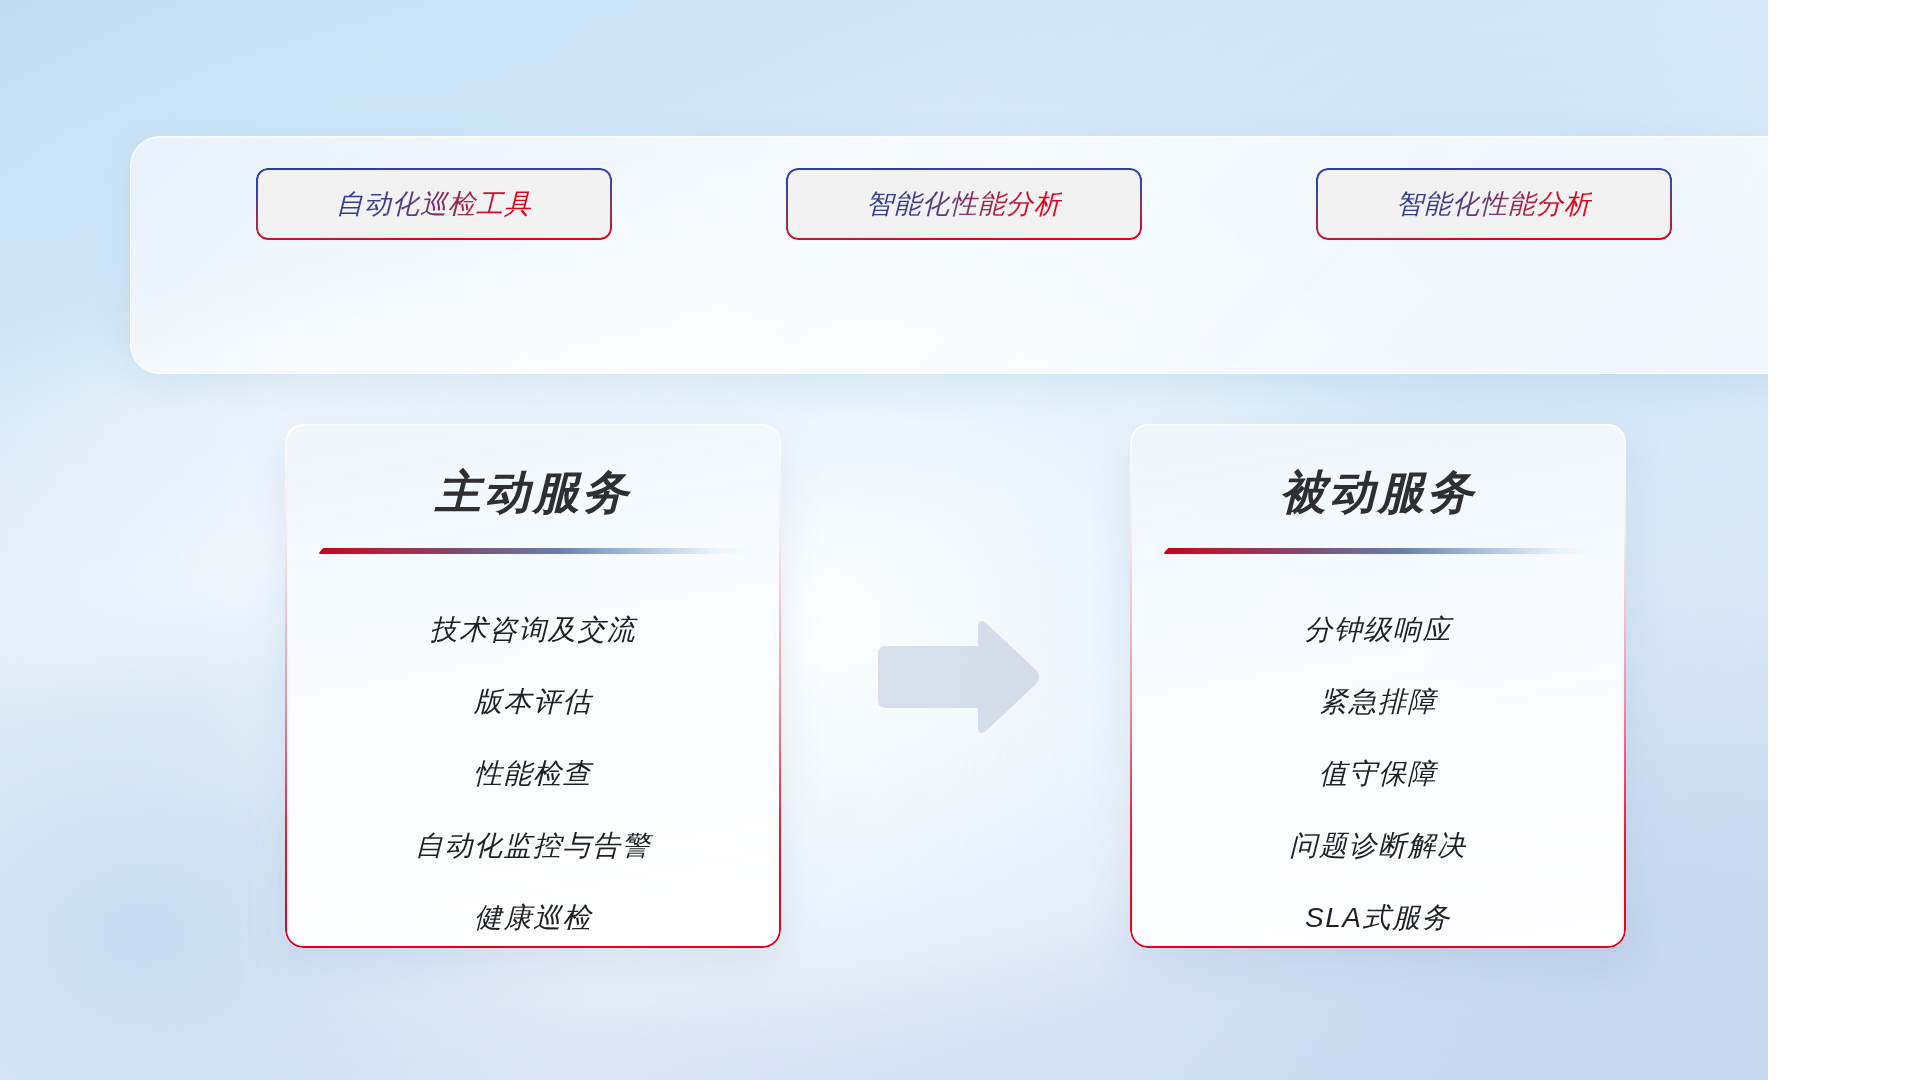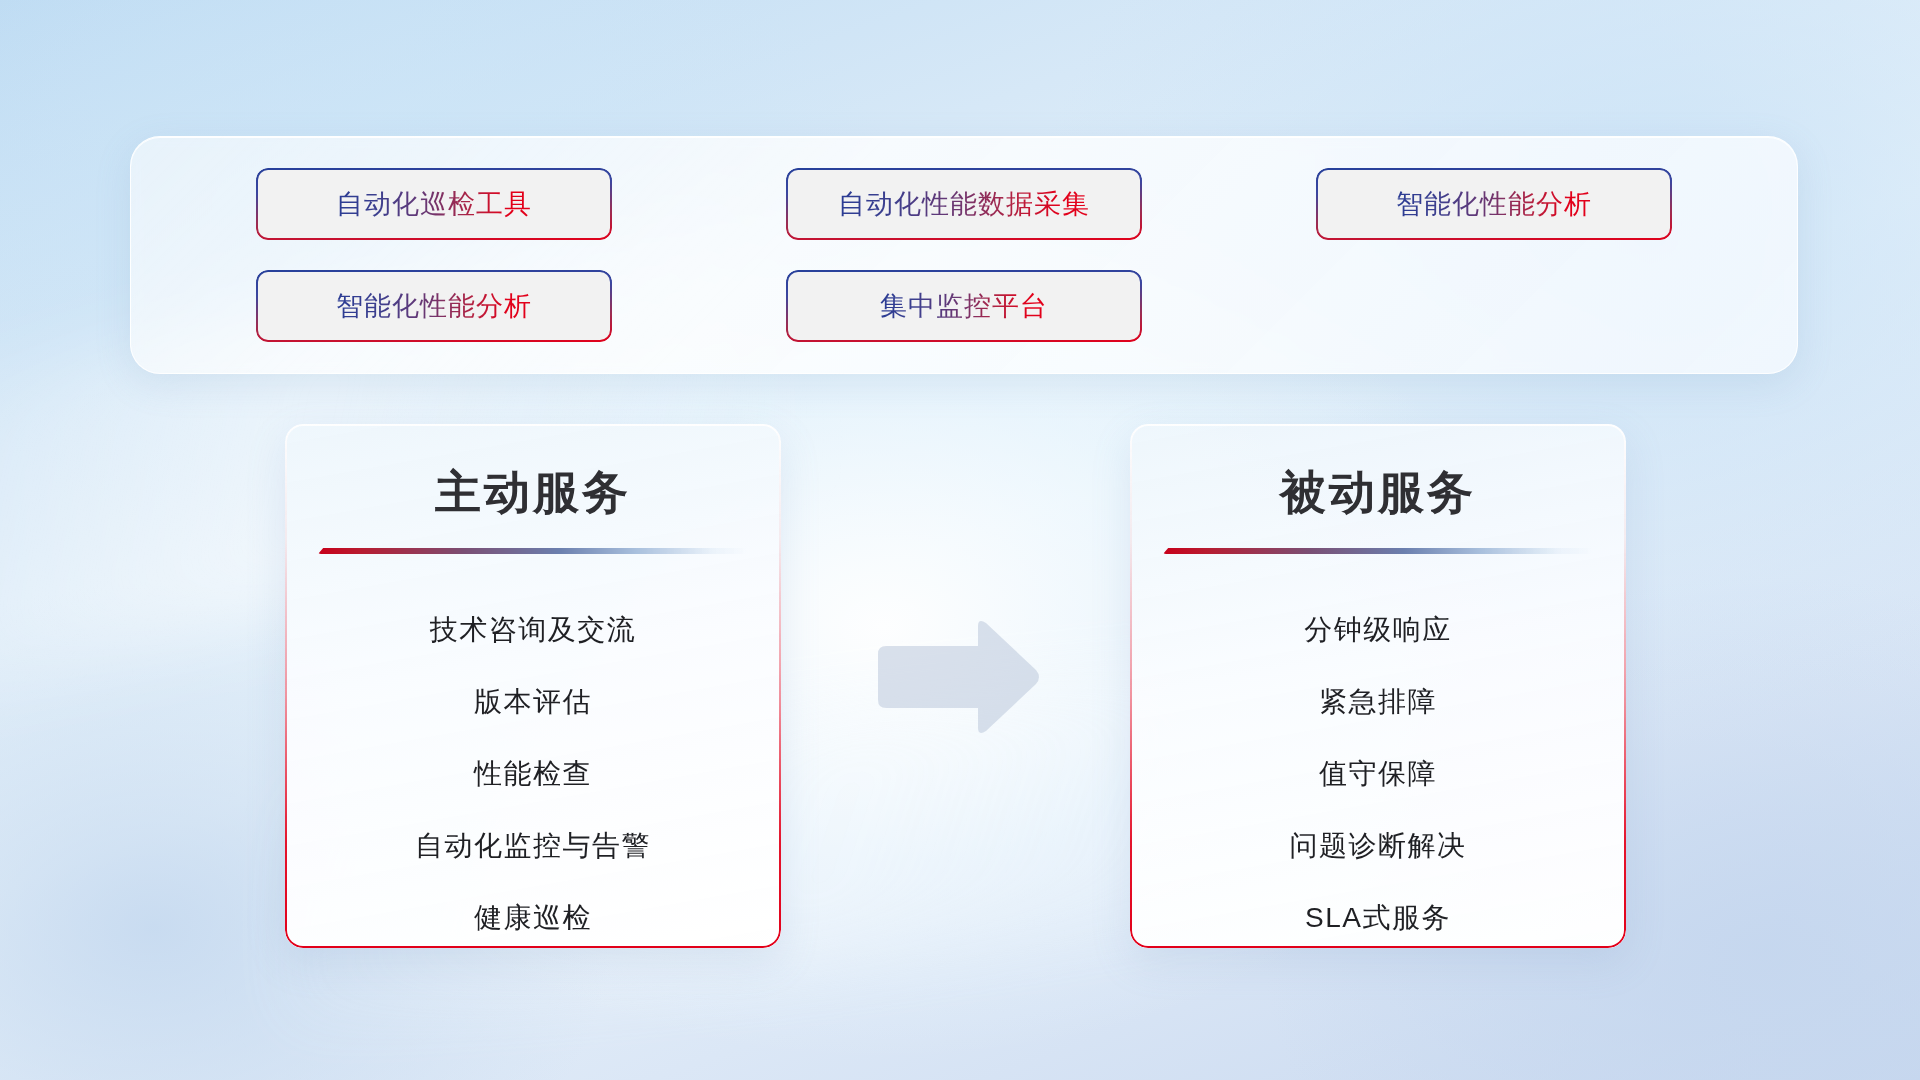--- a/index.html
+++ b/index.html
@@ -4,30 +4,31 @@
 <style>
   html, body {
     margin: 0; padding: 0;
     width: 1920px; height: 1080px;
     overflow: hidden;
     font-family: "Liberation Sans", "DejaVu Sans", sans-serif;
   }
 
   #stage {
     position: relative;
-    width: 1920px;
+    width: 1768px;
     height: 1080px;
     background:
       radial-gradient(ellipse 900px 620px at 46% 58%, rgba(255,255,255,0.92) 0%, rgba(236,248,255,0.55) 38%, rgba(255,255,255,0) 70%),
       radial-gradient(ellipse 760px 520px at 20% 20%, rgba(205,230,248,0.75) 0%, rgba(205,230,248,0) 68%),
       radial-gradient(ellipse 880px 700px at 86% 22%, rgba(198,224,246,0.80) 0%, rgba(198,224,246,0) 70%),
       radial-gradient(ellipse 700px 520px at 92% 88%, rgba(196,214,238,0.85) 0%, rgba(196,214,238,0) 72%),
       radial-gradient(ellipse 640px 480px at 8% 86%, rgba(193,214,238,0.80) 0%, rgba(193,214,238,0) 72%),
       linear-gradient(160deg, #bfdcf3 0%, #d6e8f7 26%, #eaf4fb 50%, #dbe7f6 74%, #c8d8ef 100%);
     overflow: hidden;
+    font-style: italic;
   }
 
   
   .streak {
     position: absolute;
     pointer-events: none;
     background: linear-gradient(115deg, rgba(255,255,255,0) 0%, rgba(255,255,255,0.55) 48%, rgba(255,255,255,0) 100%);
     filter: blur(34px);
   }
   .streak.s1 { left: -120px; top: 300px; width: 900px; height: 300px; transform: rotate(-14deg); }
@@ -177,31 +178,25 @@
 
   <div class="streak s1"></div>
   <div class="streak s2"></div>
 
   <div id="top-panel">
 
     <div class="cap-btn">
       <span class="cap-label">自动化巡检工具</span>
     </div>
     <div class="cap-btn">
-      <span class="cap-label">自动化性能数据采集</span>
+      <span class="cap-label">智能化性能分析</span>
     </div>
+
     <div class="cap-btn">
       <span class="cap-label">智能化性能分析</span>
-    </div>
-
-    <div class="cap-btn">
-      <span class="cap-label">智能化性能分析</span>
-    </div>
-    <div class="cap-btn">
-      <span class="cap-label">集中监控平台</span>
     </div>
 
   </div>
 
   <div class="svc-card" id="card-active">
     <div class="svc-title">主动服务</div>
     <div class="svc-rule"></div>
     <ul class="svc-list">
       <li>技术咨询及交流</li>
       <li>版本评估</li>

